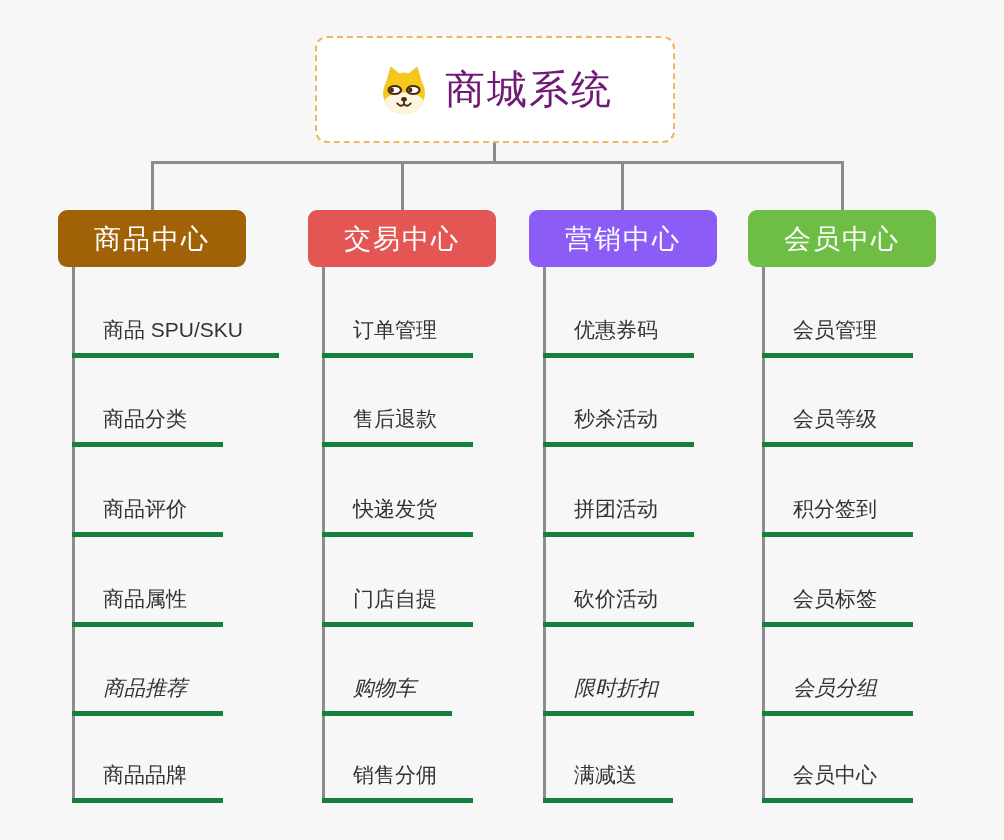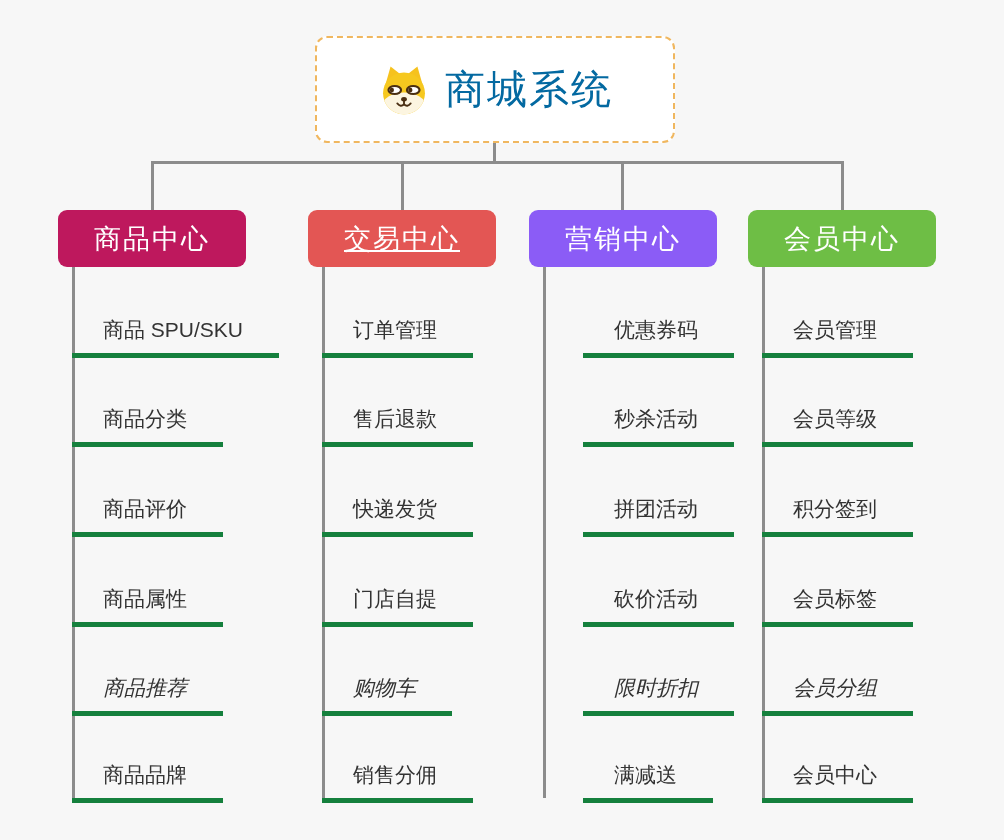--- a/index.html
+++ b/index.html
@@ -27,49 +27,49 @@
     position:absolute;left:315px;top:36px;width:360px;height:107px;
     box-sizing:border-box;
     background:#FFFFFF;
     border:2px dashed #F0B75F;
     border-radius:12px;
     display:flex;align-items:center;justify-content:center;gap:14px;
     cursor:default;
   }
   .root-title{
     font-size:40px;
-    color:#0369a1;
+    color:#701a75;
     letter-spacing:2px;
   }
   
   .branch-node{
     position:absolute;top:210px;width:188px;height:57px;
     border-radius:9px;
     display:flex;align-items:center;justify-content:center;
     color:#FFFFFF;font-size:27px;letter-spacing:2px;
   }
   .branch-0{left:58px;}
-  .branch-1{left:308px;text-decoration:underline;}
+  .branch-1{left:308px;}
   .branch-2{left:529px;}
   .branch-3{left:748px;}
   
   .vline{position:absolute;top:267px;width:3px;height:531px;background:#8C8C8C;}
   .vline-0{left:72px;}
   .vline-1{left:322px;}
   .vline-2{left:543px;}
   .vline-3{left:762px;}
   .topic{
     position:absolute;
     display:inline-block;
     font-size:21px;line-height:28px;color:#333333;
     padding:0 36px 9px 31px;
     border-bottom:5px solid #15803d;
     white-space:nowrap;
   }
-  .c0{left:72px;} .c1{left:322px;} .c2{left:543px;margin-left:40px;} .c3{left:762px;}
+  .c0{left:72px;} .c1{left:322px;} .c2{left:543px;} .c3{left:762px;}
   .r0{top:316px;} .r1{top:405px;} .r2{top:495px;}
   .r3{top:585px;} .r4{top:674px;font-style:italic;} .r5{top:761px;}
 </style>
 </head>
 <body>
 
 <div class="stage">
 
   <div class="line root-stub"></div>
   <div class="line trunk"></div>
@@ -97,21 +97,21 @@
       <circle cx="17.5" cy="31" r="2.6" fill="#4A2F12"></circle>
       <ellipse cx="43" cy="31" rx="7.5" ry="4.8" fill="#FFFFFF" stroke="#4A2F12" stroke-width="2.6"></ellipse>
       <circle cx="39.5" cy="31" r="2.6" fill="#4A2F12"></circle>
 
       <ellipse cx="32" cy="42" rx="3.4" ry="2.6" fill="#4A2F12"></ellipse>
       <path d="M32 44 L32 48 M24 47 Q28 52 32 48 Q36 52 40 47" fill="none" stroke="#4A2F12" stroke-width="2.2" stroke-linecap="round"></path>
     </svg>
     <span class="root-title">商城系统</span>
   </div>
 
-  <div class="branch-node branch-0" style="background: #be185d;">
+  <div class="branch-node branch-0" style="background: #a16207;">
     <span>商品中心</span>
   </div>
   <div class="branch-node branch-1" style="background: rgb(227, 86, 84);">
     <span>交易中心</span>
   </div>
   <div class="branch-node branch-2" style="background: #8b5cf6;">
     <span>营销中心</span>
   </div>
   <div class="branch-node branch-3" style="background: rgb(110, 190, 69); align-items: center;">
     <span>会员中心</span>

